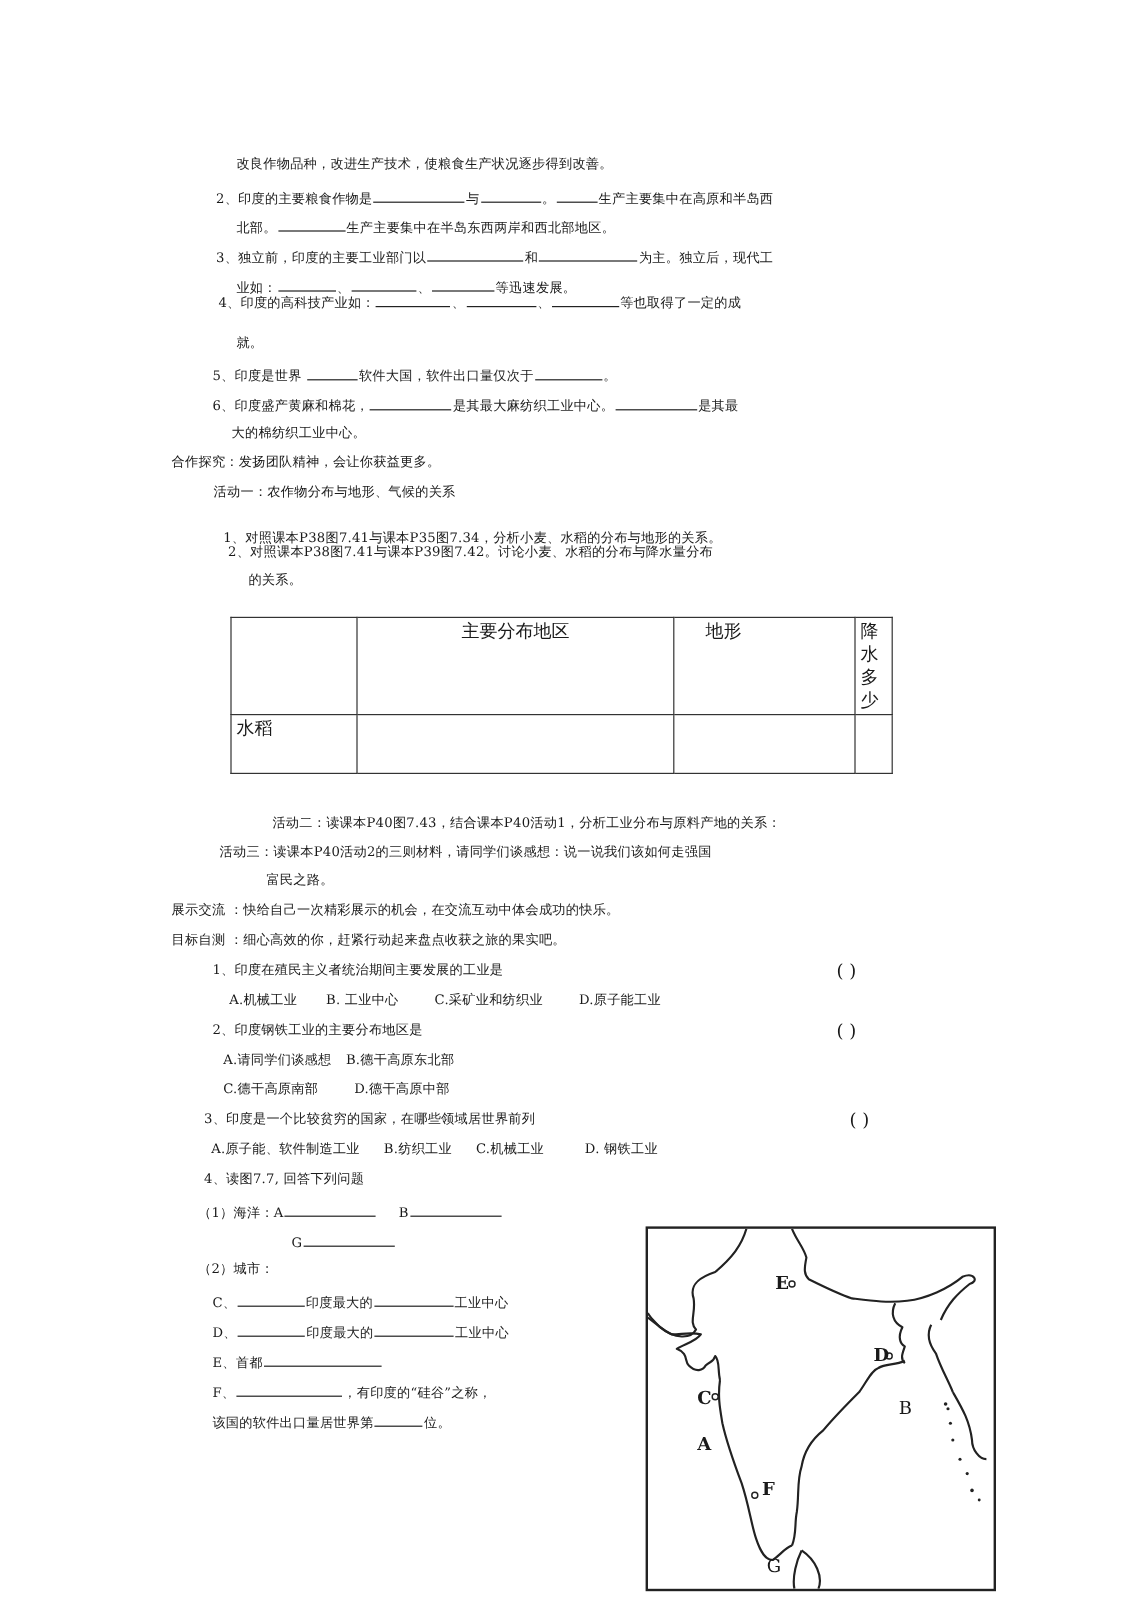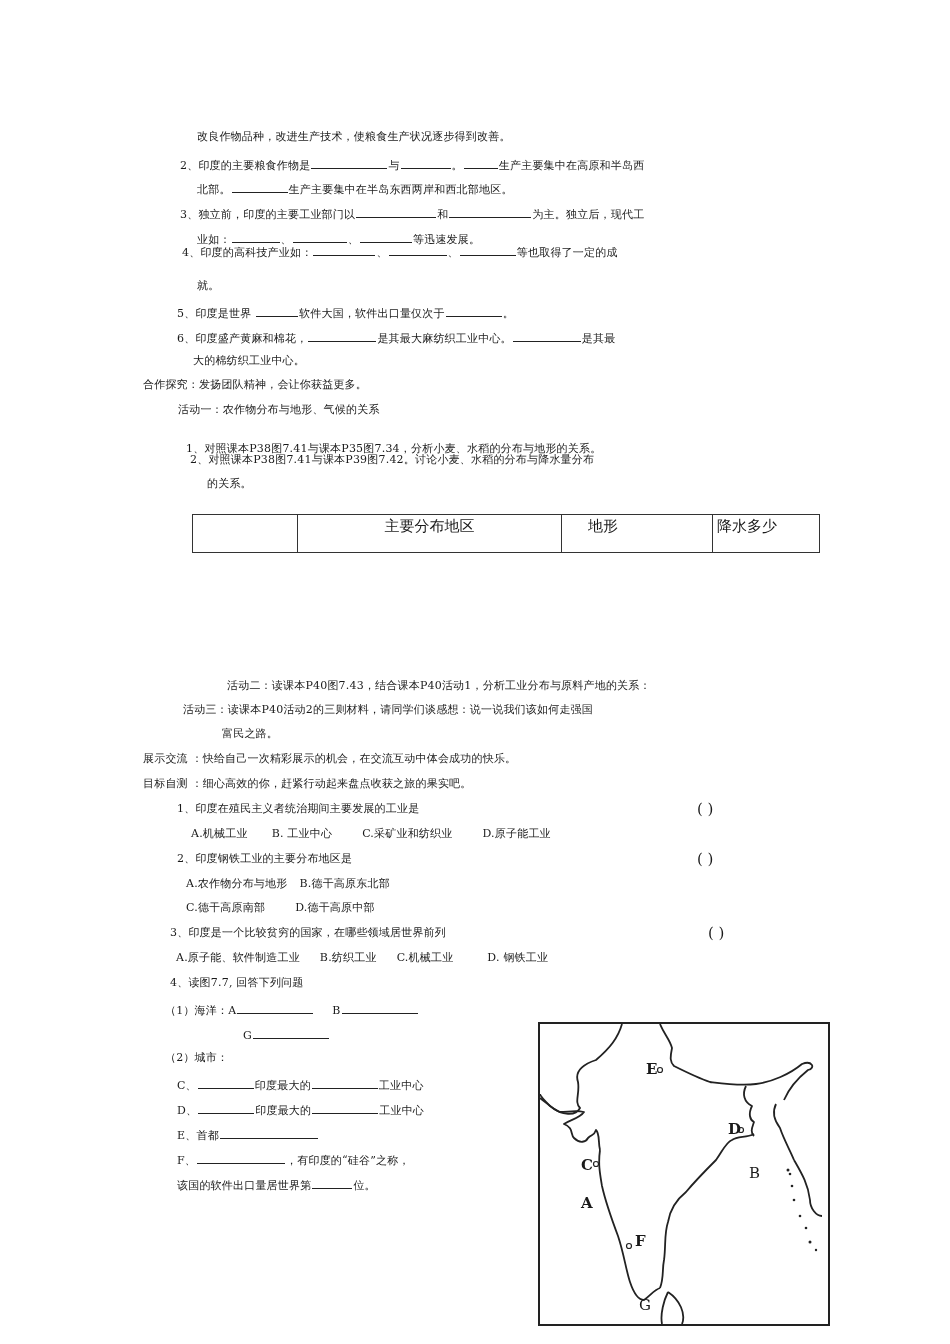--- a/index.html
+++ b/index.html
@@ -1,21 +1,21 @@
 <!DOCTYPE html>
 <html><head>
 <meta charset="utf-8">
 <style>
   html, body { margin: 0; padding: 0; background: #ffffff; }
   body { width: 950px; height: 1344px; position: relative; overflow: hidden;
          font-family: "DejaVu Serif", "Liberation Serif", serif; color: #1a1a1a; }
   .line { position: absolute; font-size: 11px; line-height: 20px; white-space: nowrap; letter-spacing: 0.2px; }
   .blank { display: inline-block; border-bottom: 1px solid #222; height: 15px; vertical-align: baseline; margin: 0 1px; }
   .paren { position: absolute; font-size: 15px; line-height: 20px; }
-  table.t { position: absolute; left: 192px; top: 514px; border-collapse: collapse; width: 628px; }
+  table.t { position: absolute; left: 192px; top: 514px; border-collapse: collapse; width: 552px; }
   table.t td { border: 1px solid #333; font-size: 15px; vertical-align: top; padding: 2px 4px; height: 44px; }
   table.t tr.h td { height: 33px; }
   .map { position: absolute; left: 538px; top: 1022px; width: 288px; height: 300px; border: 2px solid #222; background: #fff; }
   .map svg { position: absolute; left: 0; top: 0; }
   .lbl { position: absolute; font-size: 15px; font-weight: bold; font-family: "DejaVu Serif", serif; }
   .lbl.n { font-weight: normal; }
 </style>
 </head>
 <body>
 
@@ -56,39 +56,45 @@
 <div class="line" style="left:207px;top:474px;"><span>的关系。</span></div>
 
 <table class="t">
   <tbody>
       <tr class="h">
     <td style="width:96px"></td>
     <td style="width:255px;text-align:center">主要分布地区</td>
     <td style="width:120px;padding-left:26px">地形</td>
     <td>降水多少</td>
   </tr>
+  <tr>
+    <td>水稻</td>
+    <td></td>
+    <td></td>
+    <td></td>
+  </tr>
 </tbody>
   </table>
 
 <div class="line" style="left:183px;top:676px;margin-left:44px;"><span>活动二：读课本P40图7.43，结合课本P40活动1，分析工业分布与原料产地的关系：</span></div>
 <div class="line" style="left:183px;top:700px;"><span>活动三：读课本P40活动2的三则材料，请同学们谈感想：说一说我们该如何走强国</span></div>
 <div class="line" style="left:222px;top:724px;"><span>富民之路。</span></div>
 <div class="line" style="left:143px;top:749px;"><span>展示交流 ：快给自己一次精彩展示的机会，在交流互动中体会成功的快乐。</span></div>
 <div class="line" style="left:143px;top:774px;"><span>目标自测 ：细心高效的你，赶紧行动起来盘点收获之旅的果实吧。</span></div>
 
 <div class="line" style="left:177px;top:799px;"><span>1、印度在殖民主义者统治期间主要发展的工业是</span></div>
 <div class="paren" style="left:697px;top:799px;">(     )</div>
 <div class="line" style="left:191px;top:824px;">
   <span>A.机械工业</span><span style="display:inline-block;width:24px"></span><span>B. 工业中心</span><span style="display:inline-block;width:30px"></span><span>C.采矿业和纺织业</span><span style="display:inline-block;width:30px"></span><span>D.原子能工业</span>
 </div>
 
 <div class="line" style="left:177px;top:849px;"><span>2、印度钢铁工业的主要分布地区是</span></div>
 <div class="paren" style="left:697px;top:849px;">(     )</div>
 <div class="line" style="left:186px;top:874px;">
-  <span>A.农作物分布与地形</span><span style="display:inline-block;width:12px"></span><span>B.德干高原东北部</span>
+  <span>A.请同学们谈感想</span><span style="display:inline-block;width:12px"></span><span>B.德干高原东北部</span>
 </div>
 <div class="line" style="left:186px;top:898px;">
   <span>C.德干高原南部</span><span style="display:inline-block;width:30px"></span><span>D.德干高原中部</span>
 </div>
 
 <div class="line" style="left:170px;top:923px;"><span>3、印度是一个比较贫穷的国家，在哪些领域居世界前列</span></div>
 <div class="paren" style="left:708px;top:923px;">(     )</div>
 <div class="line" style="left:176px;top:948px;">
   <span>A.原子能、软件制造工业</span><span style="display:inline-block;width:20px"></span><span>B.纺织工业</span><span style="display:inline-block;width:20px"></span><span>C.机械工业</span><span style="display:inline-block;width:34px"></span><span>D. 钢铁工业</span>
 </div>

